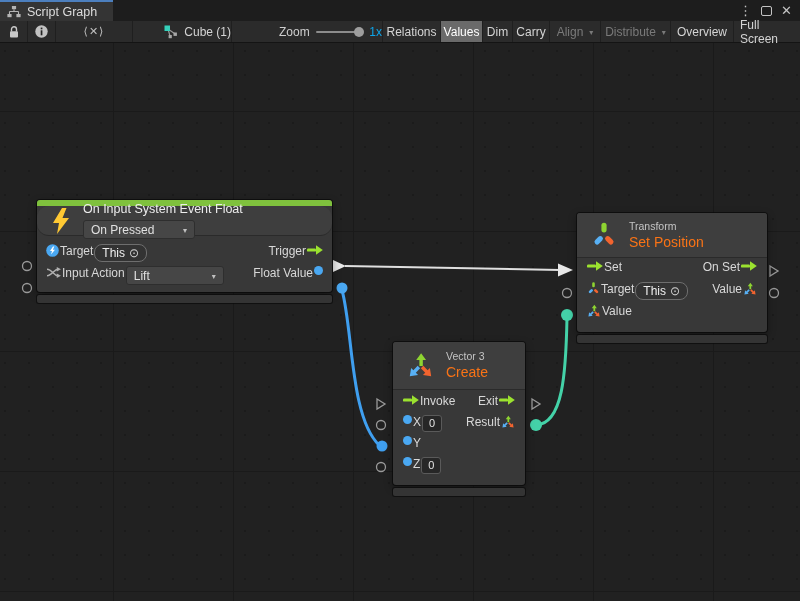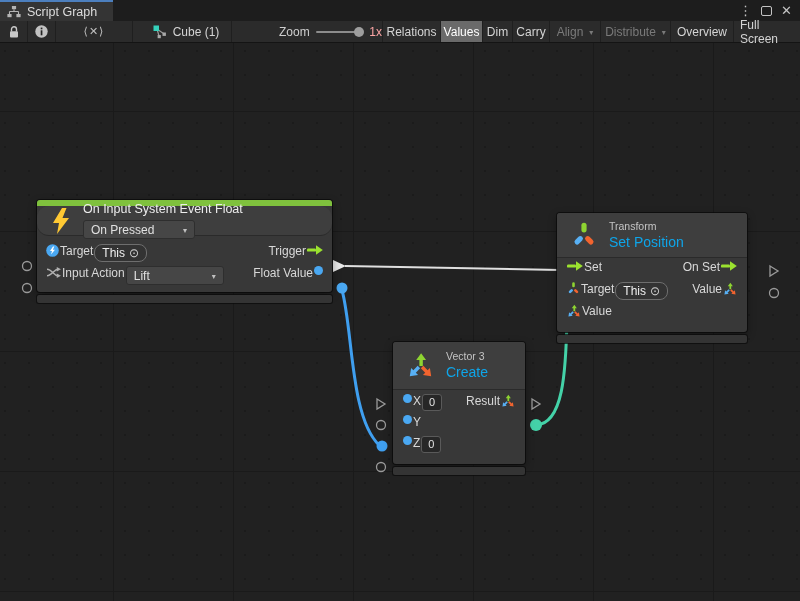--- a/index.html
+++ b/index.html
@@ -19,41 +19,41 @@
   .tcell{display:flex;align-items:center;justify-content:center;border-right:1px solid #1f1f1f;box-sizing:border-box;gap:6px;}
   .tcell.btn{padding:8px 6px;align-items:center;}
   .tcell.active{background:#6a6a6a;color:#ffffff;}
   .tcell.disabled{color:#7a7a7a;}
   .tcell:last-child{border-right:none;}
   .caret-sm{font-size:8px;line-height:1;transform:translateY(1px);}
   .fitglyph{font-size:11px;color:#c0c0c0;letter-spacing:1px;}
   .slider-track{position:relative;width:78px;height:2px;background:#8d8d8d;border-radius:1px;}
   .slider-handle{position:absolute;right:-3px;top:-4px;width:10px;height:10px;border-radius:50%;background:#9e9e9e;}
   .zoomlbl{color:#cfcfcf;margin-left:47px;}
-  .zoomval{color:#fca5a5;margin-left:2px;}
+  .zoomval{color:#0ea5e9;margin-left:2px;}
 
   
   .canvas{position:absolute;top:43px;left:0;width:800px;height:558px;
     background-color:#212121;
     background-image:
       linear-gradient(90deg,#1a1a1a 1px,transparent 1px),
       linear-gradient(#1a1a1a 1px,transparent 1px),
       radial-gradient(circle,#1b1b1b 1.2px,transparent 1.4px);
     background-size:120px 120px,120px 120px,24px 24px;
     background-position:-7px -52px,-7px -52px,-7px -4px;}
   svg.wires{position:absolute;top:0;left:0;width:800px;height:558px;pointer-events:none;}
   svg.wires [data-interactable="true"]{pointer-events:auto;}
 
   
   .node{position:absolute;background:#383838;border-radius:3px;box-shadow:0 0 0 1px rgba(10,10,10,.75),0 3px 9px rgba(0,0,0,.4);}
   .accent{height:6px;background:#7fc13d;border-radius:3px 3px 0 0;}
   .node-head{background:#3e3e3e;border-bottom:1px solid #2a2a2a;display:flex;align-items:center;gap:12px;padding:0 14px;box-sizing:border-box;border-radius:3px 3px 0 0;}
   .head-col{display:flex;flex-direction:column;justify-content:center;}
   .ntype{font-size:10.5px;color:#c4c4c4;line-height:1.35;}
-  .ntitle{font-size:14px;color:#0ea5e9;line-height:1.3;}
+  .ntitle{font-size:14px;color:#f97316;line-height:1.3;}
   .n1title{font-size:12.5px;color:#ededed;margin-bottom:4px;}
   .node-body{box-sizing:border-box;}
   .nrow{display:flex;align-items:flex-start;gap:1px;font-size:12px;color:#d8d8d8;box-sizing:border-box;}
   .spacer{flex:1;}
   .node-foot{position:absolute;left:0;right:0;bottom:-11px;height:8px;background:#343434;border-radius:2px;box-shadow:0 0 0 1px rgba(10,10,10,.7);}
   .dot-blue{display:inline-block;width:9px;height:9px;border-radius:50%;background:#4aa8f2;flex:0 0 auto;}
   .vfield{min-width:8px;height:15px;line-height:15px;background:#272727;border:1px solid #5a5a5a;border-radius:3px;padding:0 5px;font-size:11px;color:#e2e2e2;text-align:center;}
   .objfield{display:inline-flex;align-items:center;gap:4px;height:16px;border:1px solid #6e6e6e;border-radius:8px;background:#333;padding:0 7px;font-size:12px;color:#eee;}
   .objfield .picker{font-size:12px;color:#cfcfcf;line-height:1;}
   .dd{display:inline-flex;align-items:center;gap:6px;height:17px;background:#464646;border:1px solid #2e2e2e;border-radius:3px;padding:0 7px;font-size:12px;color:#e0e0e0;}
@@ -145,21 +145,21 @@
         </svg>
     </div>
     <div class="tcell" style="width:28px" data-interactable="true">
       <svg width="13" height="13" data-interactable="false">
           <use href="#info"></use>
         </svg>
     </div>
     <div class="tcell" style="width:77px" data-interactable="true">
       <span class="fitglyph" data-interactable="false">⟨✕⟩</span>
     </div>
-    <div class="tcell" style="width:99px;justify-content:center;padding-left:8px" data-interactable="true">
+    <div class="tcell" style="width:99px;justify-content:flex-end;padding-left:8px" data-interactable="true">
       <svg class="miniicon" width="14" height="14" data-interactable="false">
           <use href="#cubegraph"></use>
         </svg>
       <span data-interactable="false">Cube (1)</span>
     </div>
     <div class="tcell" style="width:151px" data-interactable="false">
       <span class="zoomlbl" data-interactable="false">Zoom</span>
       <span class="slider-track" data-interactable="true">
         <span class="slider-handle" data-interactable="true"></span>
       </span>
@@ -300,20 +300,31 @@
         <svg class="miniicon" width="27" height="27" data-interactable="false">
             <use href="#vec3"></use>
           </svg>
         <div class="head-col">
           <div class="ntype" data-interactable="false">Vector 3</div>
           <div class="ntitle" data-interactable="false">Create</div>
         </div>
       </div>
       <div class="node-body" style="padding:4px 0 7px;">
         <div class="nrow" style="height:21px;padding:0 10px;">
+          <svg class="arrow-green" width="16" height="12" data-interactable="false">
+              <use href="#garrow"></use>
+            </svg>
+          <span data-interactable="false">Invoke</span>
+          <span class="spacer"></span>
+          <span data-interactable="false">Exit</span>
+          <svg class="arrow-green" width="16" height="12" data-interactable="false">
+              <use href="#garrow"></use>
+            </svg>
+        </div>
+        <div class="nrow" style="height:21px;padding:0 10px;">
           <span class="dot-blue" data-interactable="false"></span>
           <span data-interactable="false">X</span>
           <span class="vfield" data-interactable="true">0</span>
           <span class="spacer"></span>
           <span data-interactable="false">Result</span>
           <svg class="miniicon" width="14" height="14" data-interactable="false">
               <use href="#vec3"></use>
             </svg>
         </div>
         <div class="nrow" style="height:21px;padding:0 10px;">
@@ -322,21 +333,21 @@
         </div>
         <div class="nrow" style="height:21px;padding:0 10px;">
           <span class="dot-blue" data-interactable="false"></span>
           <span data-interactable="false">Z</span>
           <span class="vfield" data-interactable="true">0</span>
         </div>
       </div>
       <div class="node-foot" data-interactable="false"></div>
     </div>
 
-    <div class="node" style="left:557px;top:170px;width:190px;" data-interactable="true">
+    <div class="node" style="left:577px;top:170px;width:190px;" data-interactable="true">
       <div class="node-head" style="height:45px;" data-interactable="false">
         <svg class="miniicon" width="26" height="26" data-interactable="false">
             <use href="#xform"></use>
           </svg>
         <div class="head-col">
           <div class="ntype" data-interactable="false">Transform</div>
           <div class="ntitle" data-interactable="false">Set Position</div>
         </div>
       </div>
       <div class="node-body" style="padding:2px 0 6px;">

